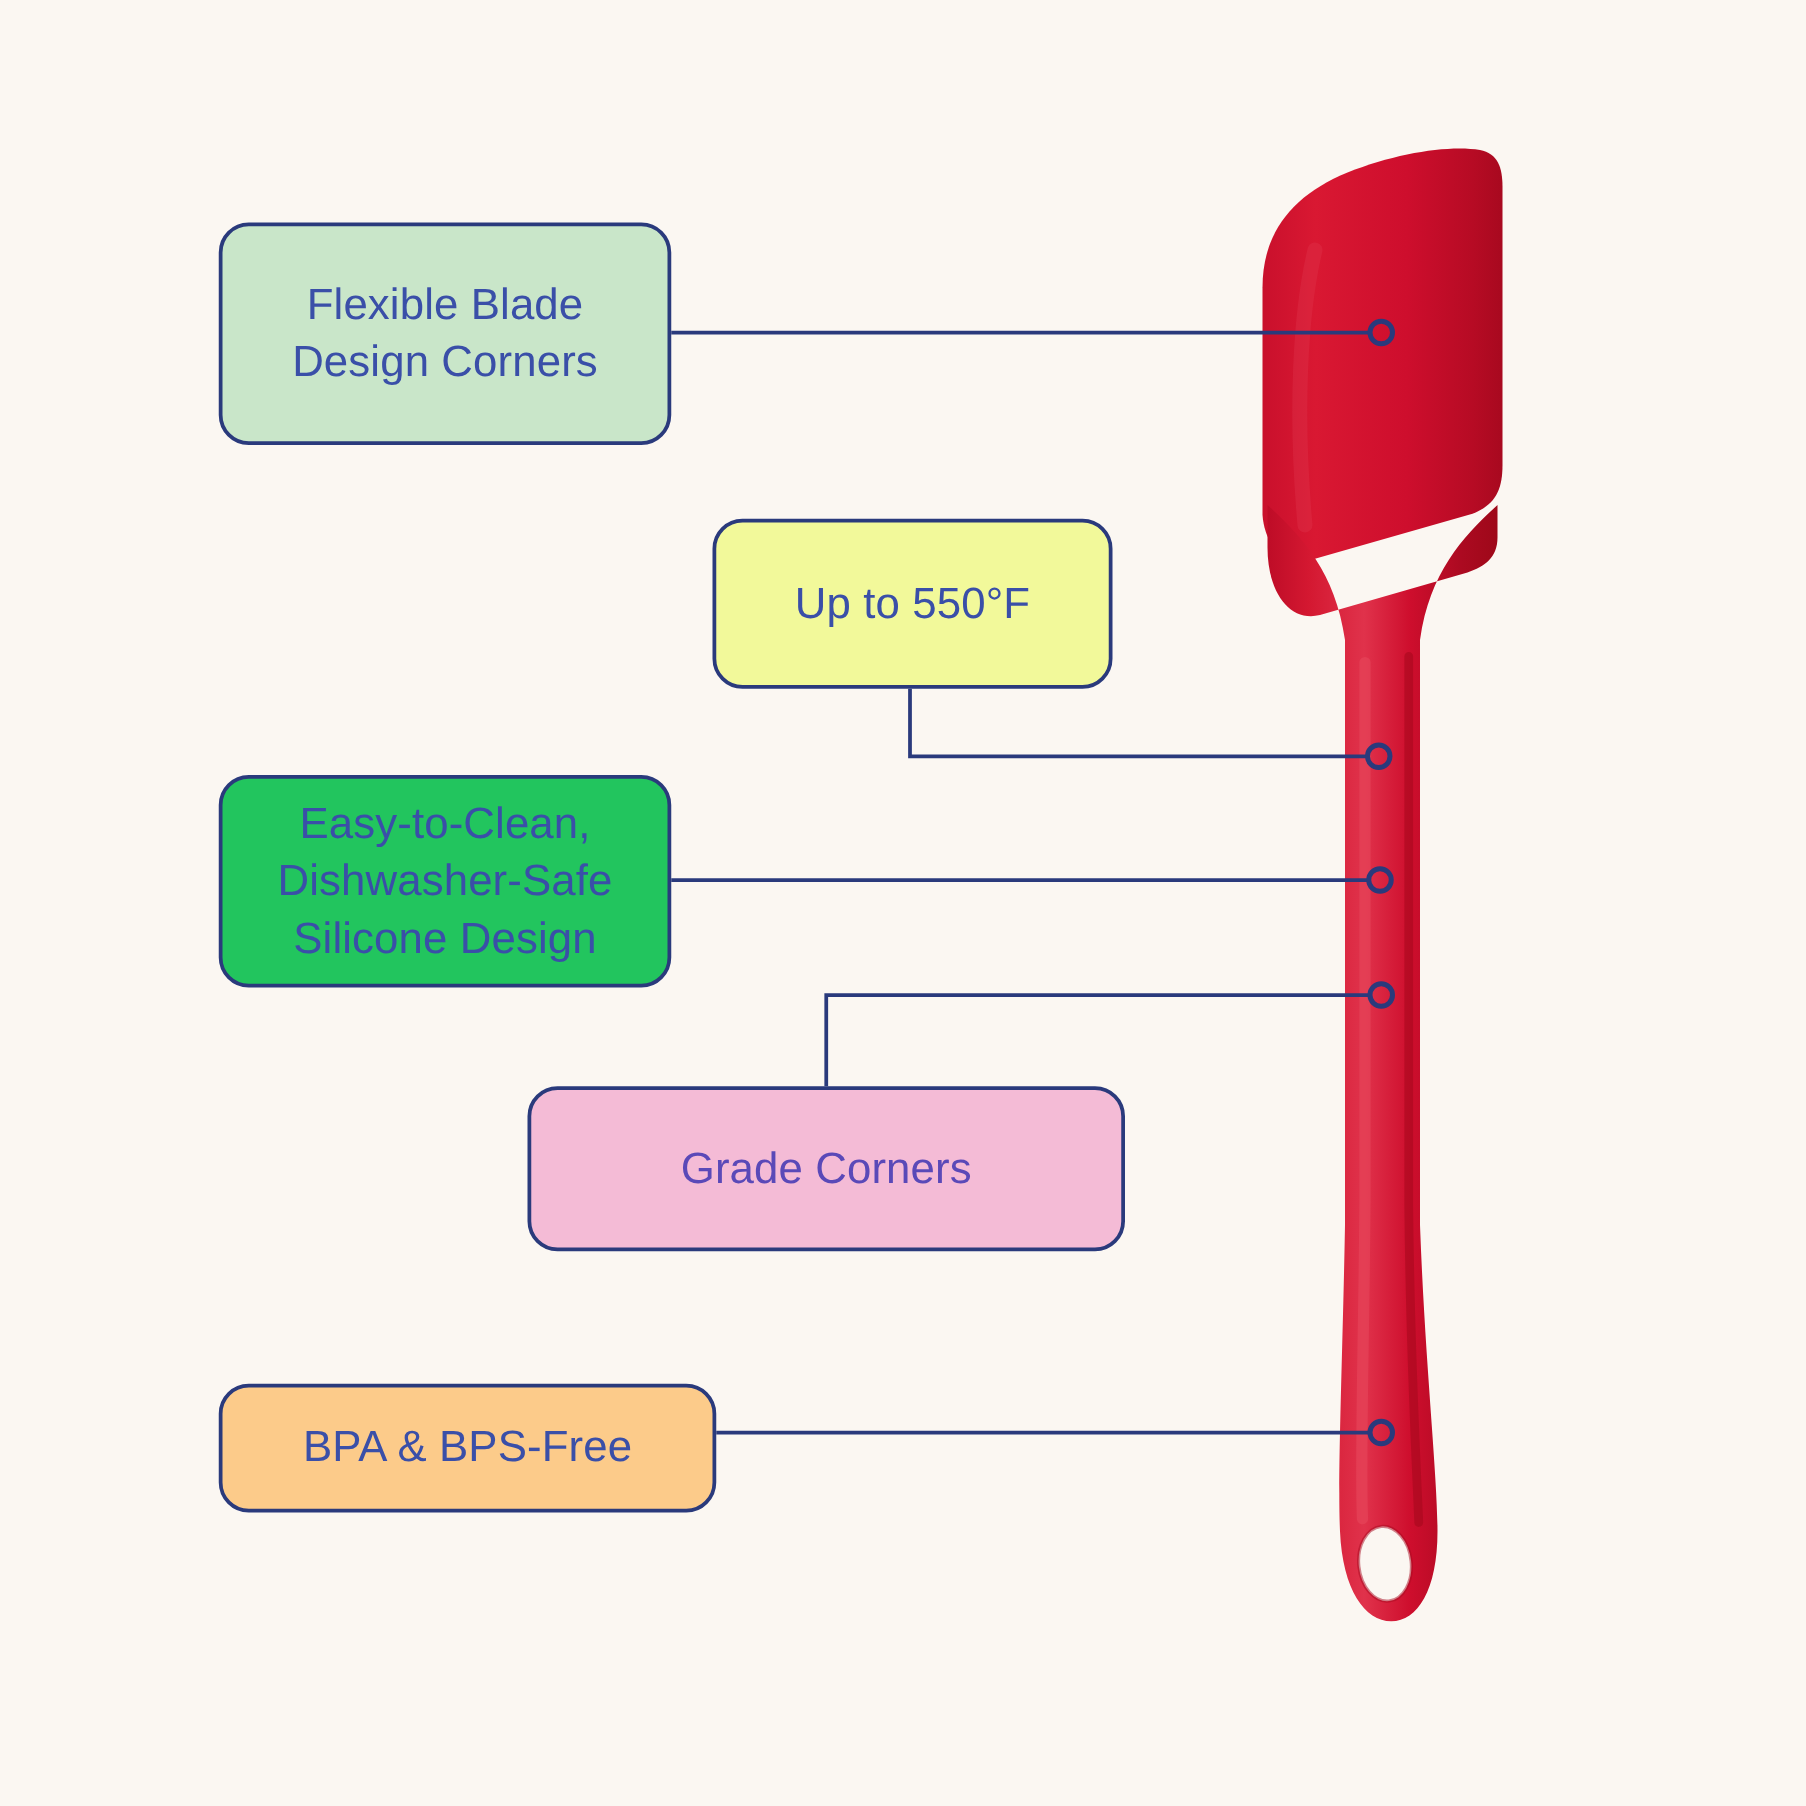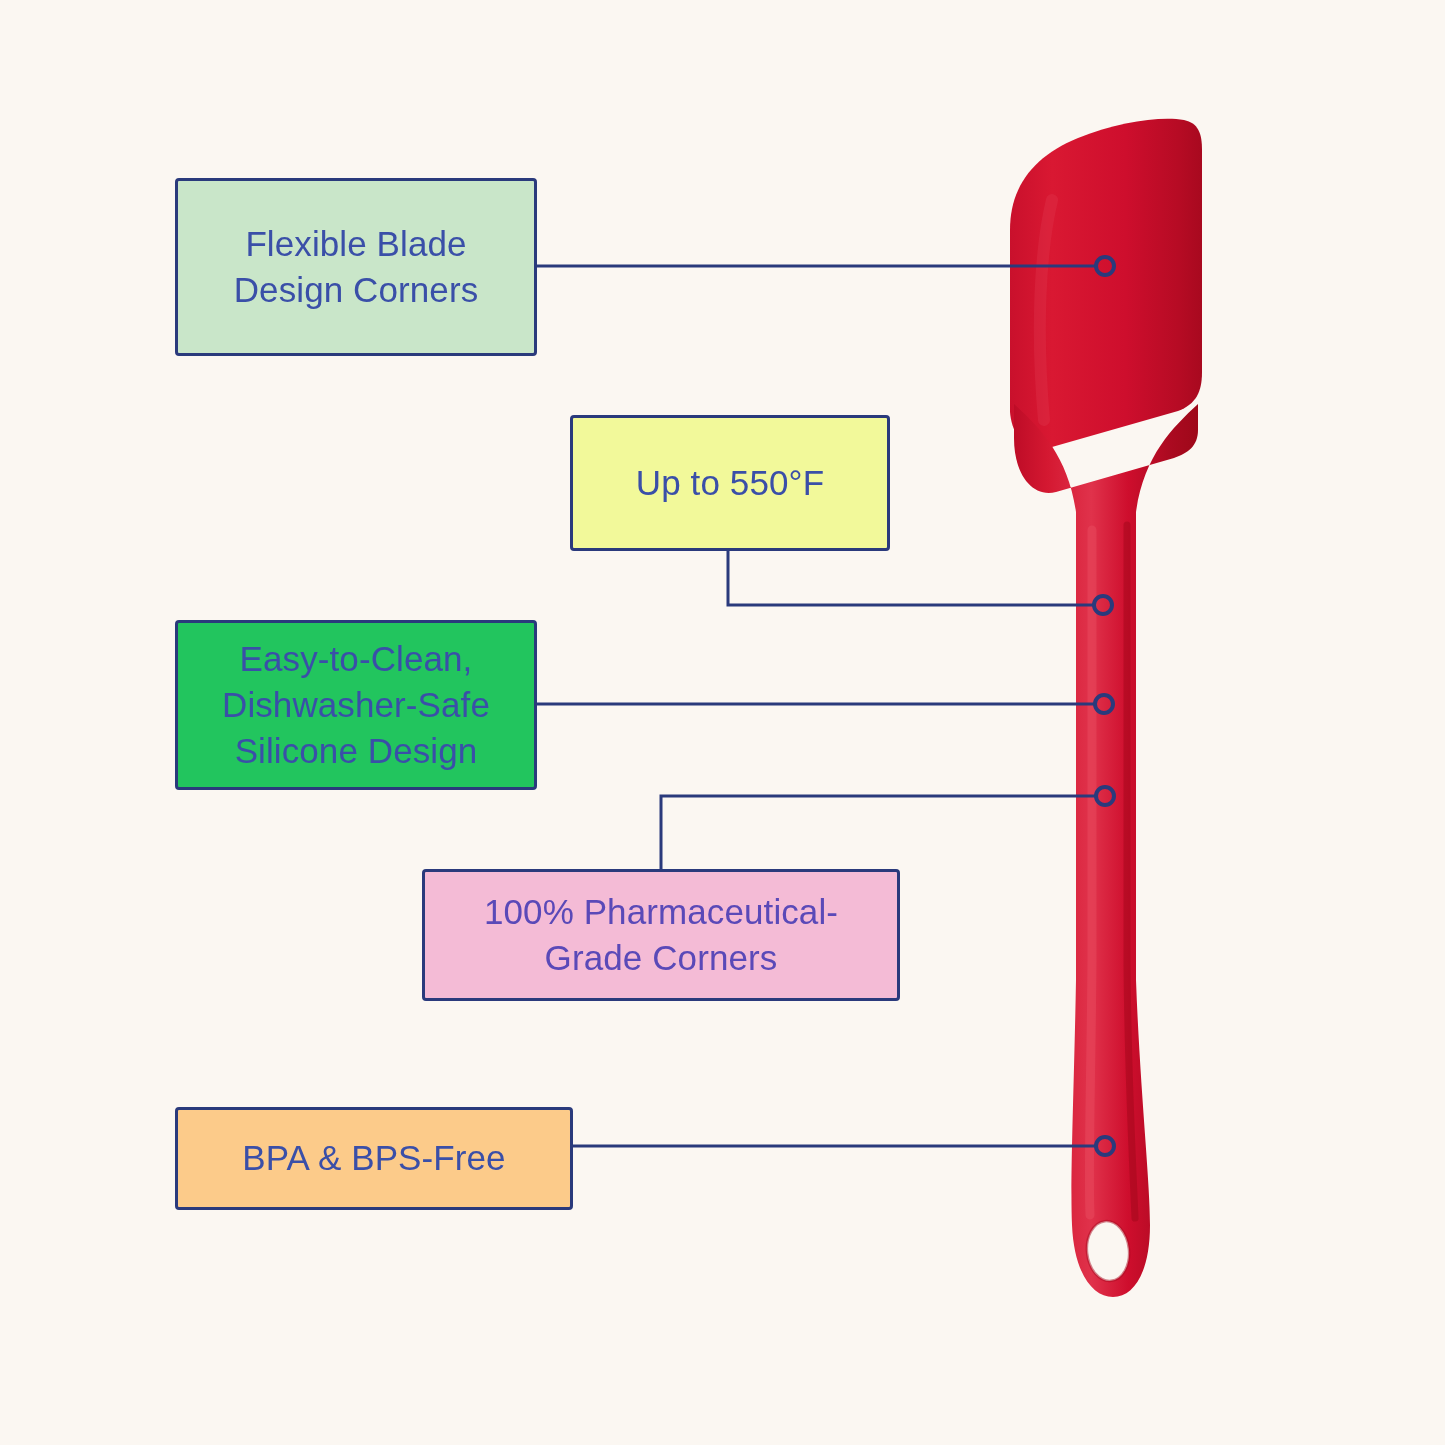--- a/index.html
+++ b/index.html
@@ -23,21 +23,21 @@
     position: absolute;
     left: 0;
     top: 0;
     width: 1445px;
     height: 1445px;
   }
   .callout {
     position: absolute;
     box-sizing: border-box;
     border: 3px solid #2A3A7C;
-    border-radius: 4px;
+    border-radius: 24px;
     display: flex;
     align-items: center;
     justify-content: center;
     text-align: center;
     color: #3A4FA8;
     font-size: 35px;
     line-height: 1.32;
     letter-spacing: 0.1px;
     z-index: 3;
   }
@@ -172,21 +172,20 @@
   <div class="callout" id="callout-easy-clean">
     <div>
       <span>Easy-to-Clean,</span>
       <span>Dishwasher-Safe</span>
       <span>Silicone Design</span>
     </div>
   </div>
 
   <div class="callout" id="callout-silicone">
     <div>
-      <span>100% Pharmaceutical-</span>
       <span>Grade Corners</span>
     </div>
   </div>
 
   <div class="callout" id="callout-bpa-free">
     <div>
       <span>BPA &amp; BPS-Free</span>
     </div>
   </div>
 

